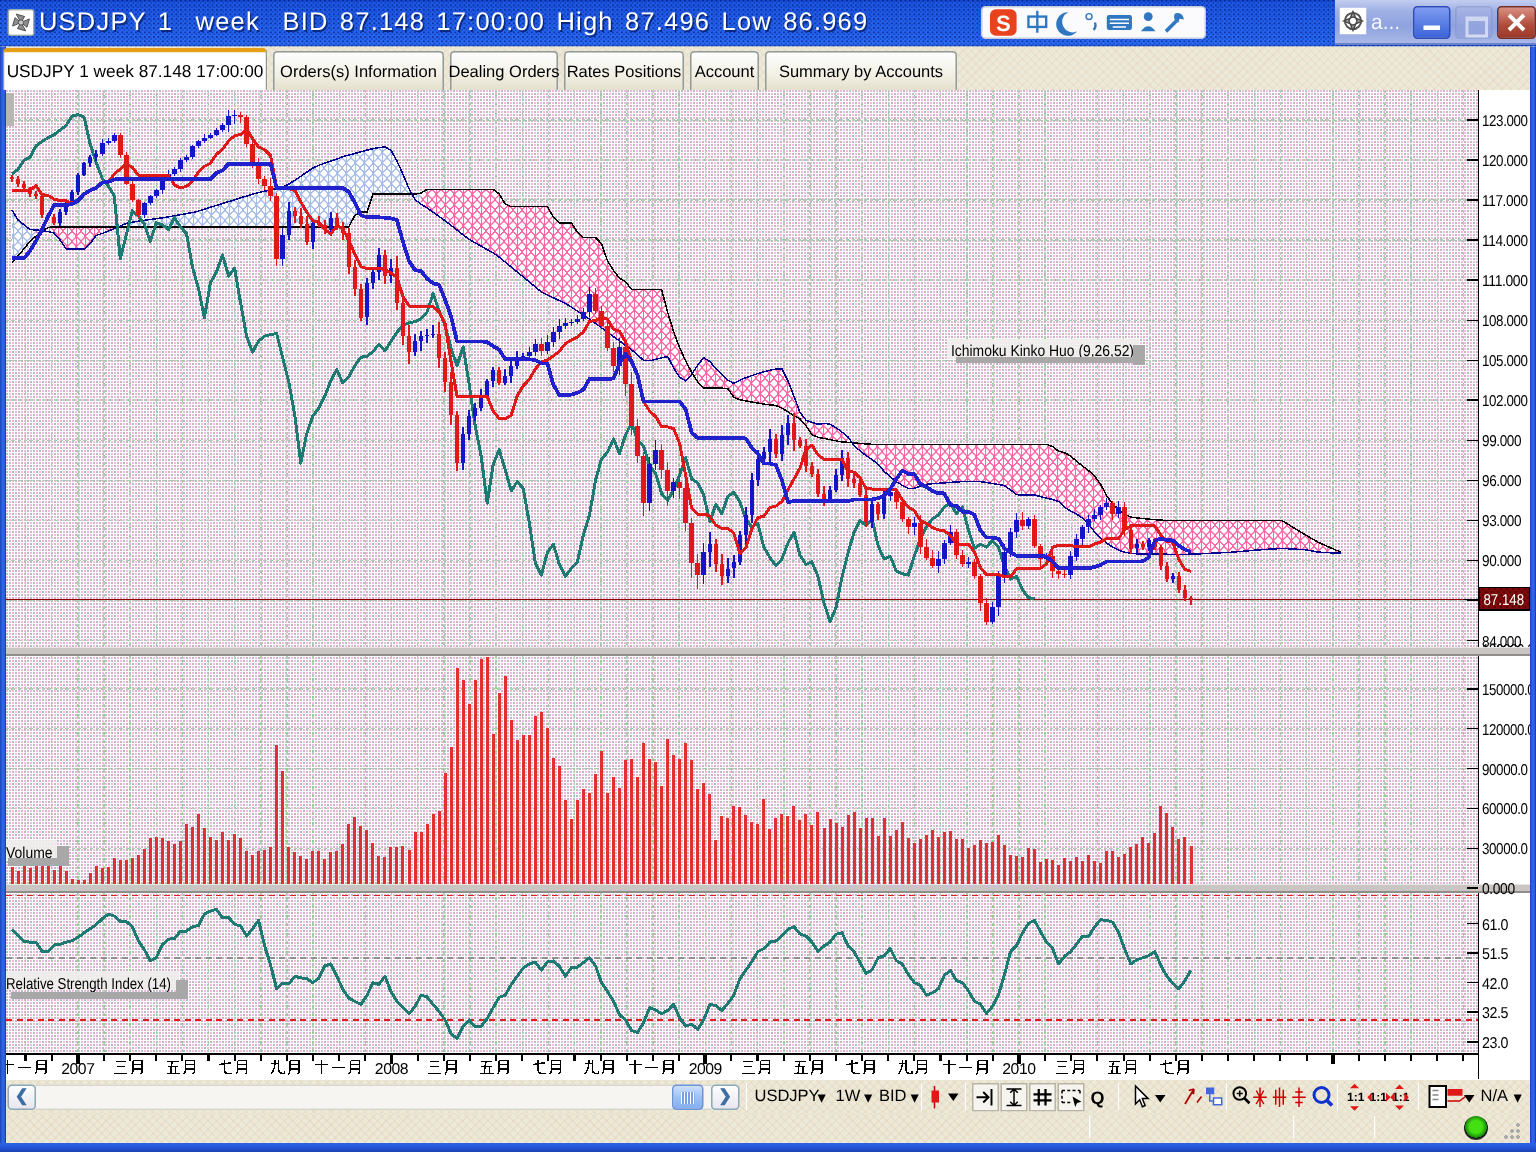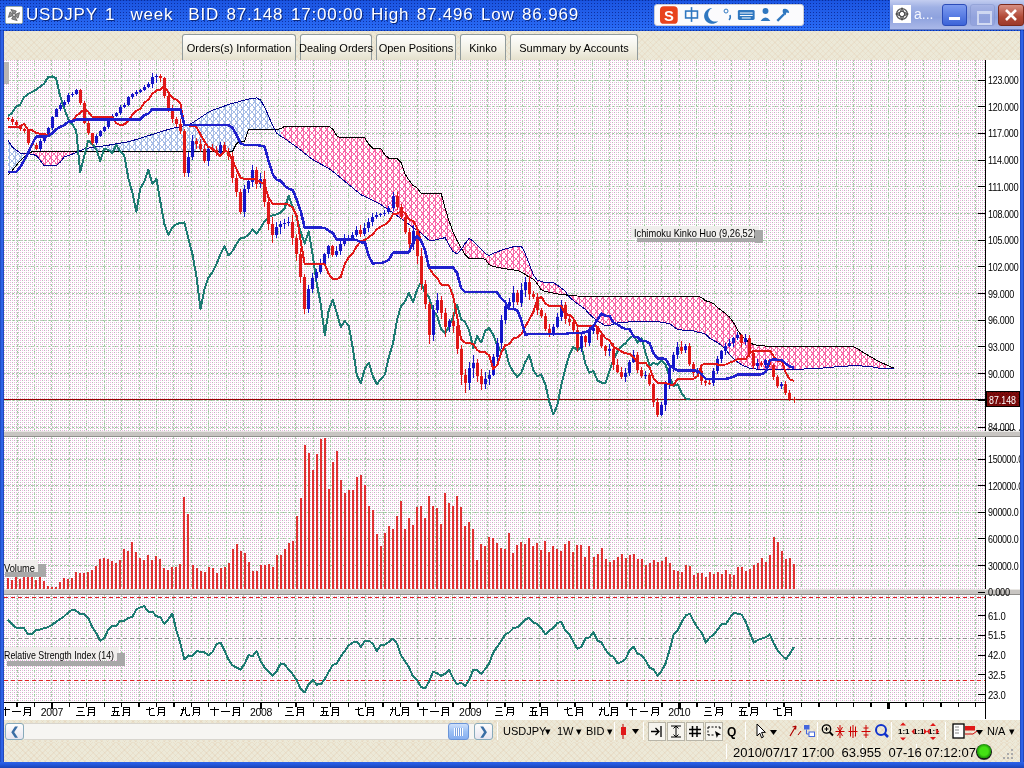--- a/index.html
+++ b/index.html
@@ -1139,24 +1139,25 @@
         </g>
       </svg>
       <div class="t">a...</div>
       <div class="mbtn" id="mmin"></div>
       <div class="mbtn" id="mmax"></div>
       <div class="mbtn" id="mclose"><svg width="24" height="20" viewBox="0 0 24 20">
           <path d="M7,5 L17,15 M17,5 L7,15" stroke="#fff" stroke-width="2.6"></path>
         </svg></div>
     </div>
     <div id="tabs">
+      <div class="tab" id="tab0" style="left:2px;width:176px">USDJPY 1  week 87.148 17:00:00</div>
       <div class="tab" style="left:182px;width:114px">Orders(s) Information</div>
       <div class="tab" style="left:300px;width:72px">Dealing Orders</div>
-      <div class="tab" style="left:376px;width:80px">Open Positions</div>
-      <div class="tab" style="left:460px;width:46px">Kinko</div>
+      <div class="tab" style="left:376px;width:80px">Rates Positions</div>
+      <div class="tab" style="left:460px;width:46px">Account</div>
       <div class="tab" style="left:510px;width:128px">Summary by Accounts</div>
     </div>
     <div id="toolbar" class="hatchbg"></div>
     <div class="sbtn" style="left:5px">❮</div>
     <div id="strack"></div>
     <div id="sthumb"></div>
     <div class="sbtn" style="left:474px">❯</div>
     <div class="tsep" style="left:497px"></div>
     <div class="tbtxt" style="left:503px">USDJPY</div>
     <div class="tbtxt" style="left:545px">▾</div>
@@ -1224,18 +1225,17 @@
       <rect x="13" y="4" width="10" height="4.5" fill="#e01818"></rect>
       <path d="M13,12 H21 l4,-3" stroke="#c00" fill="none"></path>
       <path d="M24,8 l7,0 -3.5,5 z" fill="#000"></path>
     </svg>
     <div class="tbtxt" style="left:987px">N/A</div>
     <div class="tbtxt" style="left:1009px">▾</div>
     <div id="status" class="hatchbg"></div>
     <div style="position:absolute;left:726px;top:744px;width:1px;height:15px;background:#cac7b8;border-right:1px solid #fff"></div>
     <div style="position:absolute;left:862px;top:744px;width:1px;height:15px;background:#cac7b8;border-right:1px solid #fff"></div>
     <div style="position:absolute;left:916px;top:744px;width:1px;height:15px;background:#cac7b8;border-right:1px solid #fff"></div>
-    <div id="sttext">2010/07/17 17:00  63.955  07-16 07:12:07</div>
     <div id="led"></div>
     <div id="grip"></div>
     <div id="bl"></div>
     <div id="br"></div>
     <div id="bb"></div>
   </div>
 </body></html>

